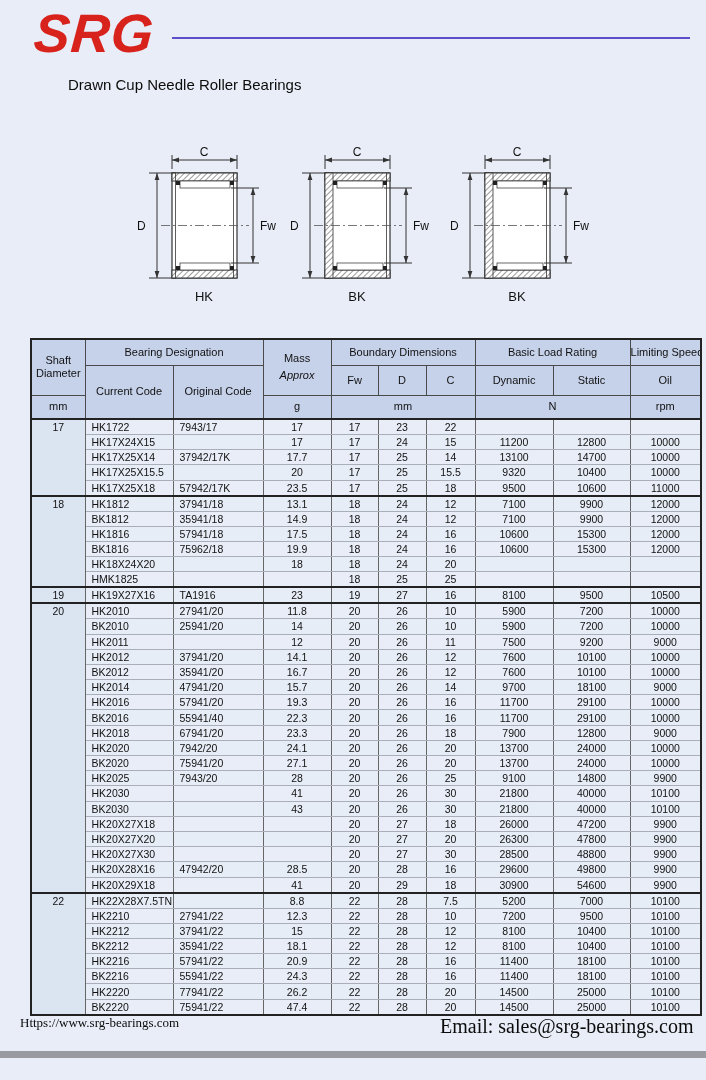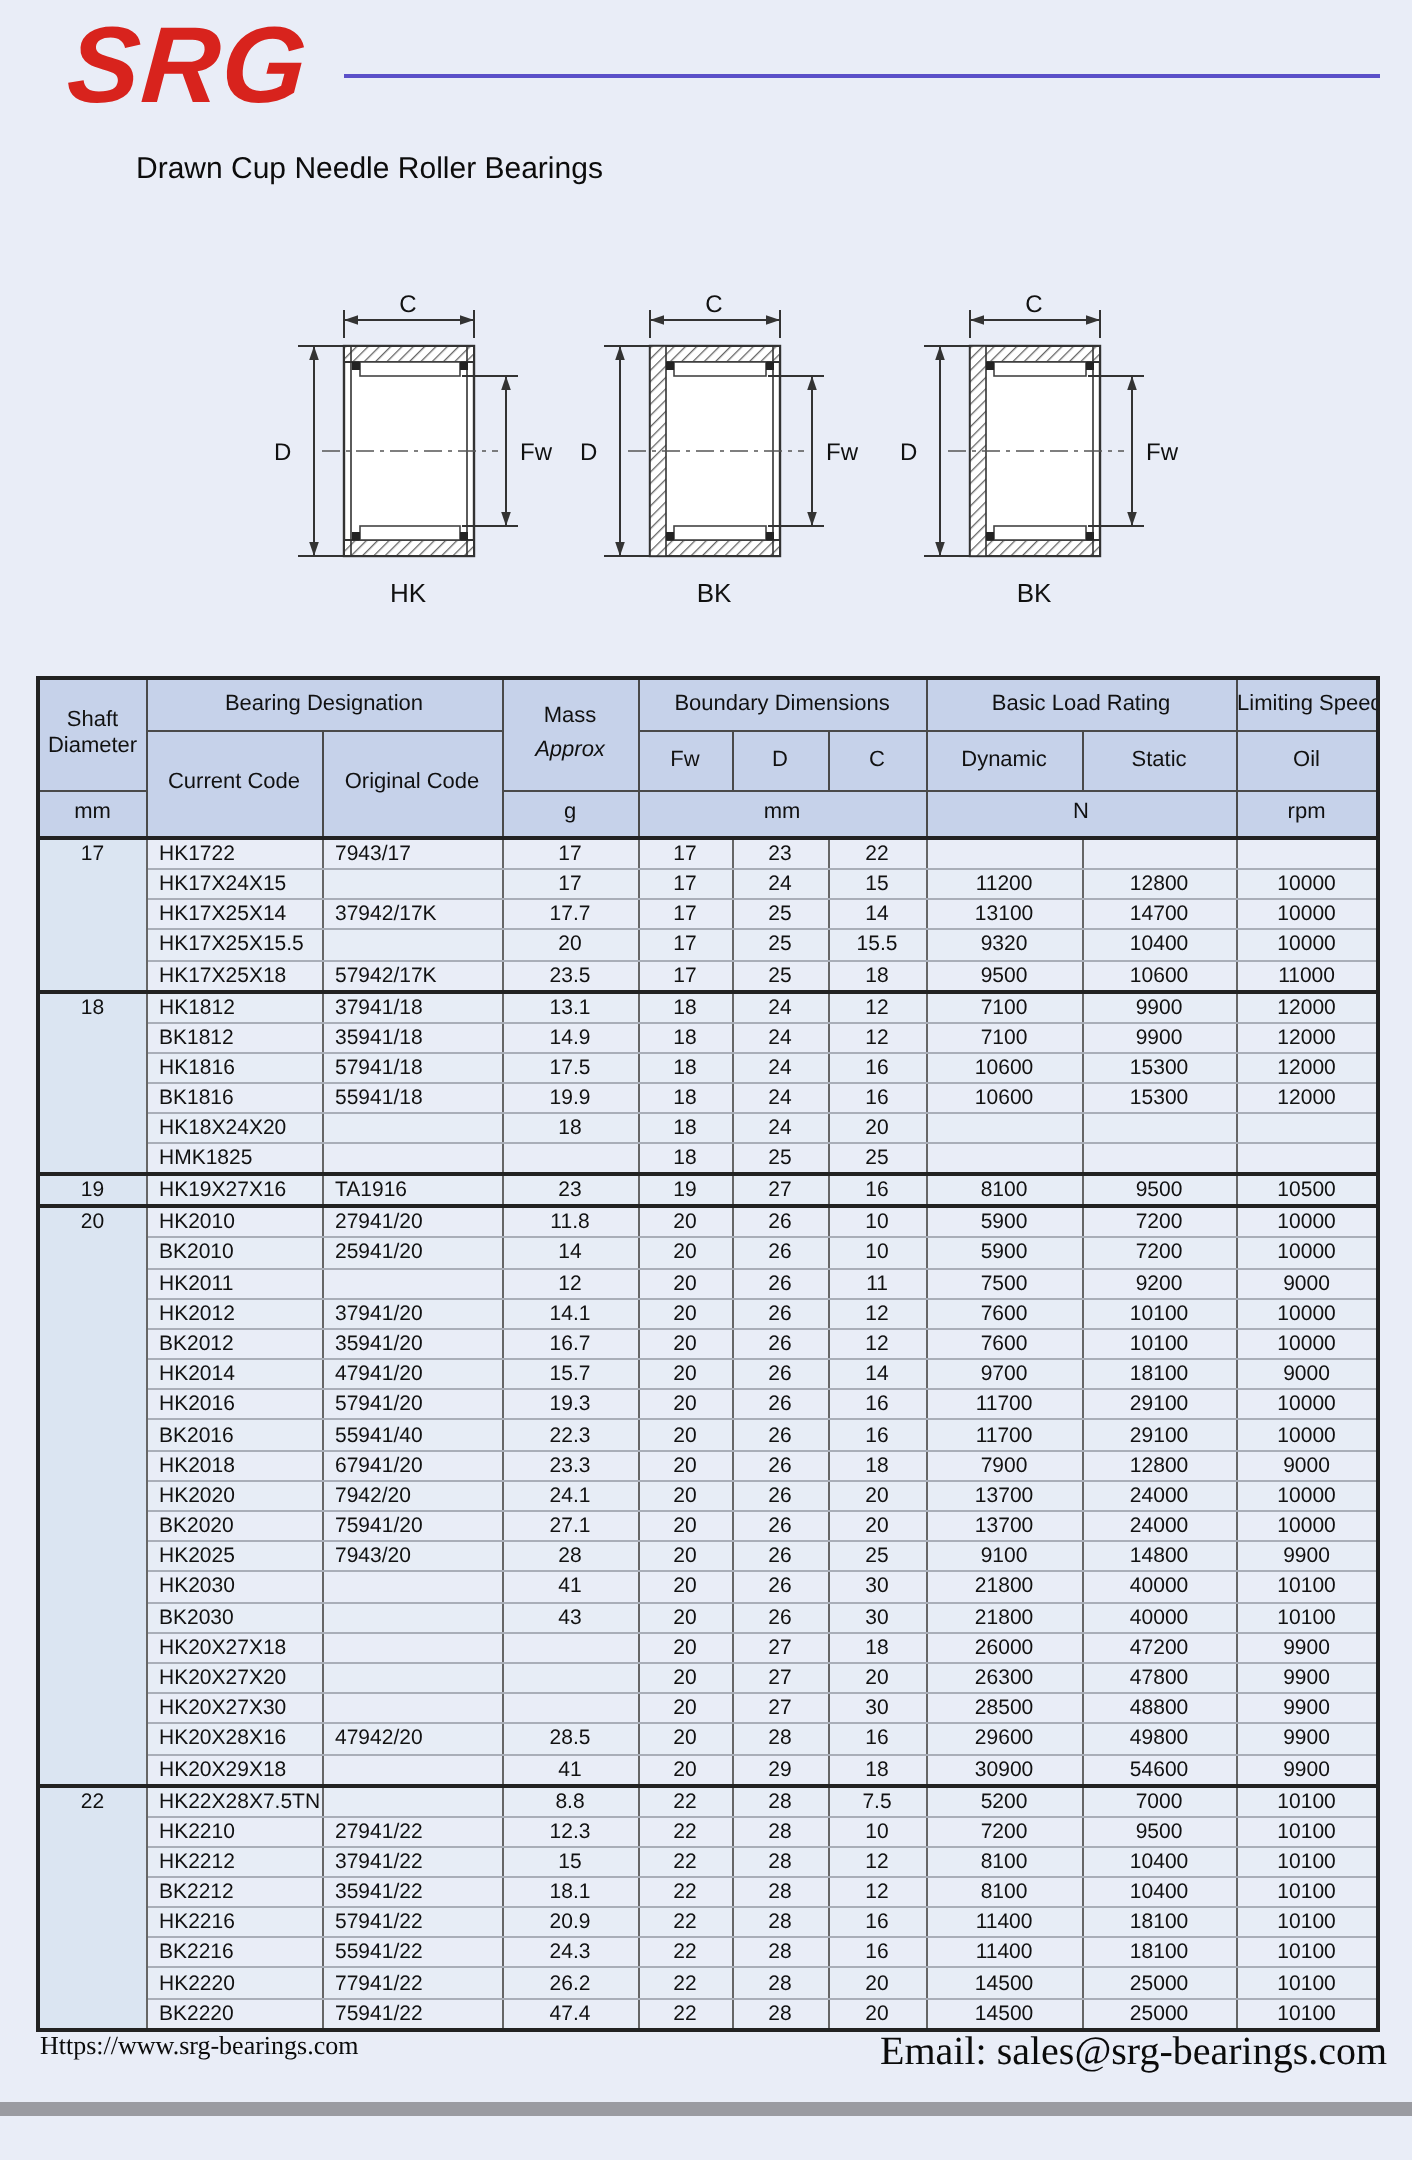--- a/index.html
+++ b/index.html
@@ -15,21 +15,21 @@
 
   
   .diagram { position:absolute; top:145px; width:150px; height:160px; }
   .d1 { left:127px; } .d2 { left:280px; } .d3 { left:440px; }
   .thin { stroke:#333; stroke-width:1; fill:none; }
   .hair { stroke:#333; stroke-width:0.8; fill:none; }
   .dimtext { font-family:"Liberation Sans",sans-serif; font-size:12px; fill:#111; }
   .captext { font-family:"Liberation Sans",sans-serif; font-size:13px; fill:#111; }
 
   
-  table { position:absolute; left:18px; top:338px; width:670px; border-collapse:collapse;
+  table { position:absolute; left:30px; top:338px; width:670px; border-collapse:collapse;
           table-layout:fixed; border:2px solid #222; }
   th, td { padding:0; font-weight:normal; overflow:hidden; white-space:nowrap; }
   thead th { background:#c6d2ea; border:1px solid #4a4a4a; font-size:11px; color:#111;
              text-align:center; vertical-align:middle; line-height:13px; }
   thead { border-bottom:2px solid #222; }
   tr.h1 { height:26px; } tr.h2 { height:30px; } tr.h3 { height:24px; }
   .mass-th span { display:block; }
   .mass-th span + span { margin-top:4px;font-style:italic; }
   tbody tr { height:15.2px;margin-left:36px; }
   tbody td { border-left:1px solid #666; border-right:1px solid #666;
@@ -305,21 +305,21 @@
           <td class="num">17.5</td>
           <td class="num">18</td>
           <td class="num">24</td>
           <td class="num">16</td>
           <td class="num">10600</td>
           <td class="num">15300</td>
           <td class="num">12000</td>
         </tr>
         <tr>
           <td class="code">BK1816</td>
-          <td class="code">55941/18</td>
+          <td class="code">75962/18</td>
           <td class="num">19.9</td>
           <td class="num">18</td>
           <td class="num">24</td>
           <td class="num">16</td>
           <td class="num">10600</td>
           <td class="num">15300</td>
           <td class="num">12000</td>
         </tr>
         <tr class="alt">
           <td class="code">HK18X24X20</td>

